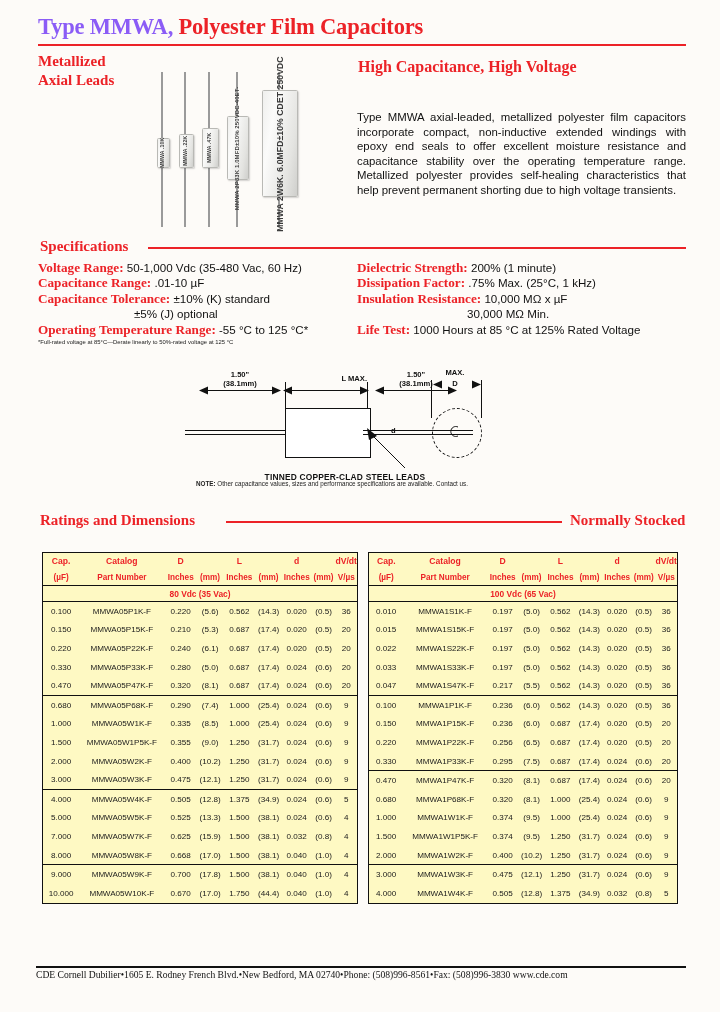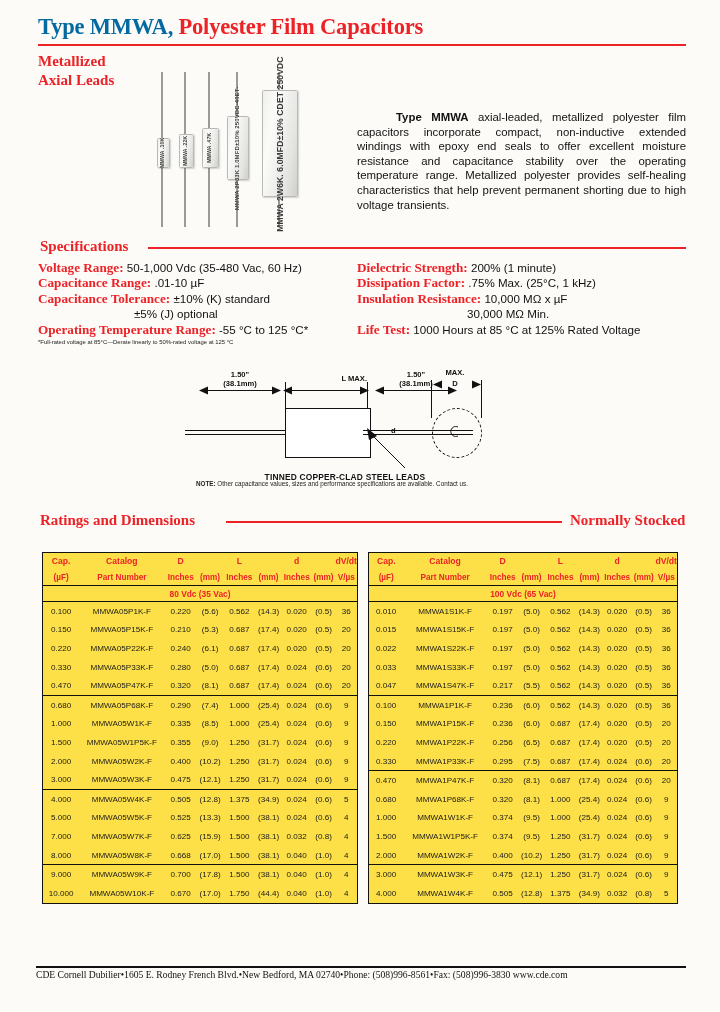--- a/index.html
+++ b/index.html
@@ -13,40 +13,40 @@
   }
   .page{position:absolute;left:0;top:0;width:720px;height:1012px;}
 
   
   .title-row{position:absolute;left:38px;top:14px;width:648px;}
   .title{
     font-family:"Liberation Serif", serif;
     font-weight:bold;font-size:22.5px;letter-spacing:-0.2px;
     white-space:nowrap;
   }
-  .title .blk{color:#0369a1;}
+  .title .blk{color:#8b5cf6;}
   .title .red{color:#ec2227;}
   .title-rule{position:absolute;left:38px;top:44px;width:648px;height:2.4px;background:#ec2227;}
 
   .subtitle{
     position:absolute;left:38px;top:52px;
     font-family:"Liberation Serif", serif;
     font-weight:bold;font-size:15px;color:#ec2227;line-height:19px;
   }
   .hcap{
     position:absolute;left:358px;top:58px;
     font-family:"Liberation Serif", serif;
     font-weight:bold;font-size:16px;color:#ec2227;
     white-space:nowrap;
   }
   .descr{
     position:absolute;left:357px;top:110px;width:329px;
     font-size:11.4px;line-height:14.6px;text-align:justify;color:#111;
   }
-  .descr b{font-weight:bold;margin-left:39px;}
+  .descr b{font-weight:normal;}
 
   
   .photo{position:absolute;left:145px;top:72px;width:185px;height:155px;}
   .cap-unit{position:absolute;}
   .lead{position:absolute;background:#9a9a9a;width:1.6px;left:50%;margin-left:-0.8px;}
   .body-cap{
     position:absolute;left:0;top:0;
     background:linear-gradient(100deg,#efefed 0%,#fbfbfa 28%,#e4e4e1 75%,#cfcfcc 100%);
     border:1px solid #b9b9b5;border-radius:1.5px;
     box-shadow:1px 1px 1.5px rgba(0,0,0,.17);
@@ -108,21 +108,21 @@
   .circ{
     position:absolute;border:1.2px dashed #111;border-radius:50%;
   }
 
   
   .tbl-wrap{position:absolute;top:552px;}
   .tbl-wrap.left{left:42px;width:316px;}
   .tbl-wrap.right{left:368px;width:310px;}
   table.rt{
     border-collapse:collapse;width:100%;
-    background:#fde047;
+    background:#fef9c3;
     border:1.4px solid #111;
   }
   table.rt th,table.rt td{
     padding:0;text-align:center;white-space:nowrap;
   }
   .hdr-top td{
     color:#ec2227;font-weight:bold;font-size:8.6px;height:16px;
     padding-top:3px;
   }
   .hdr-bot td{
@@ -167,20 +167,21 @@
       <span class="red">Polyester Film Capacitors</span>
     </div>
   </div>
   <div class="title-rule"></div>
 
   <div class="subtitle">
     <div>Metallized</div>
     <div>Axial Leads</div>
   </div>
 
+  <div class="hcap">High Capacitance, High Voltage</div>
 
   <div class="descr">
     <b>Type MMWA</b><span> axial-leaded, metallized polyester film capacitors incorporate compact, non-inductive extended windings with epoxy end seals to offer excellent moisture resistance and capacitance stability over the operating temperature range. Metallized polyester provides self-healing characteristics that help prevent permanent shorting due to high voltage transients.</span>
   </div>
 
   <div class="photo">
 
     <div class="cap-unit" style="left:8px;top:0;width:18px;height:155px;">
       <div class="lead" style="top:0;height:155px;"></div>
       <div class="body-cap" style="left:4px;top:66px;width:11px;height:28px;">

